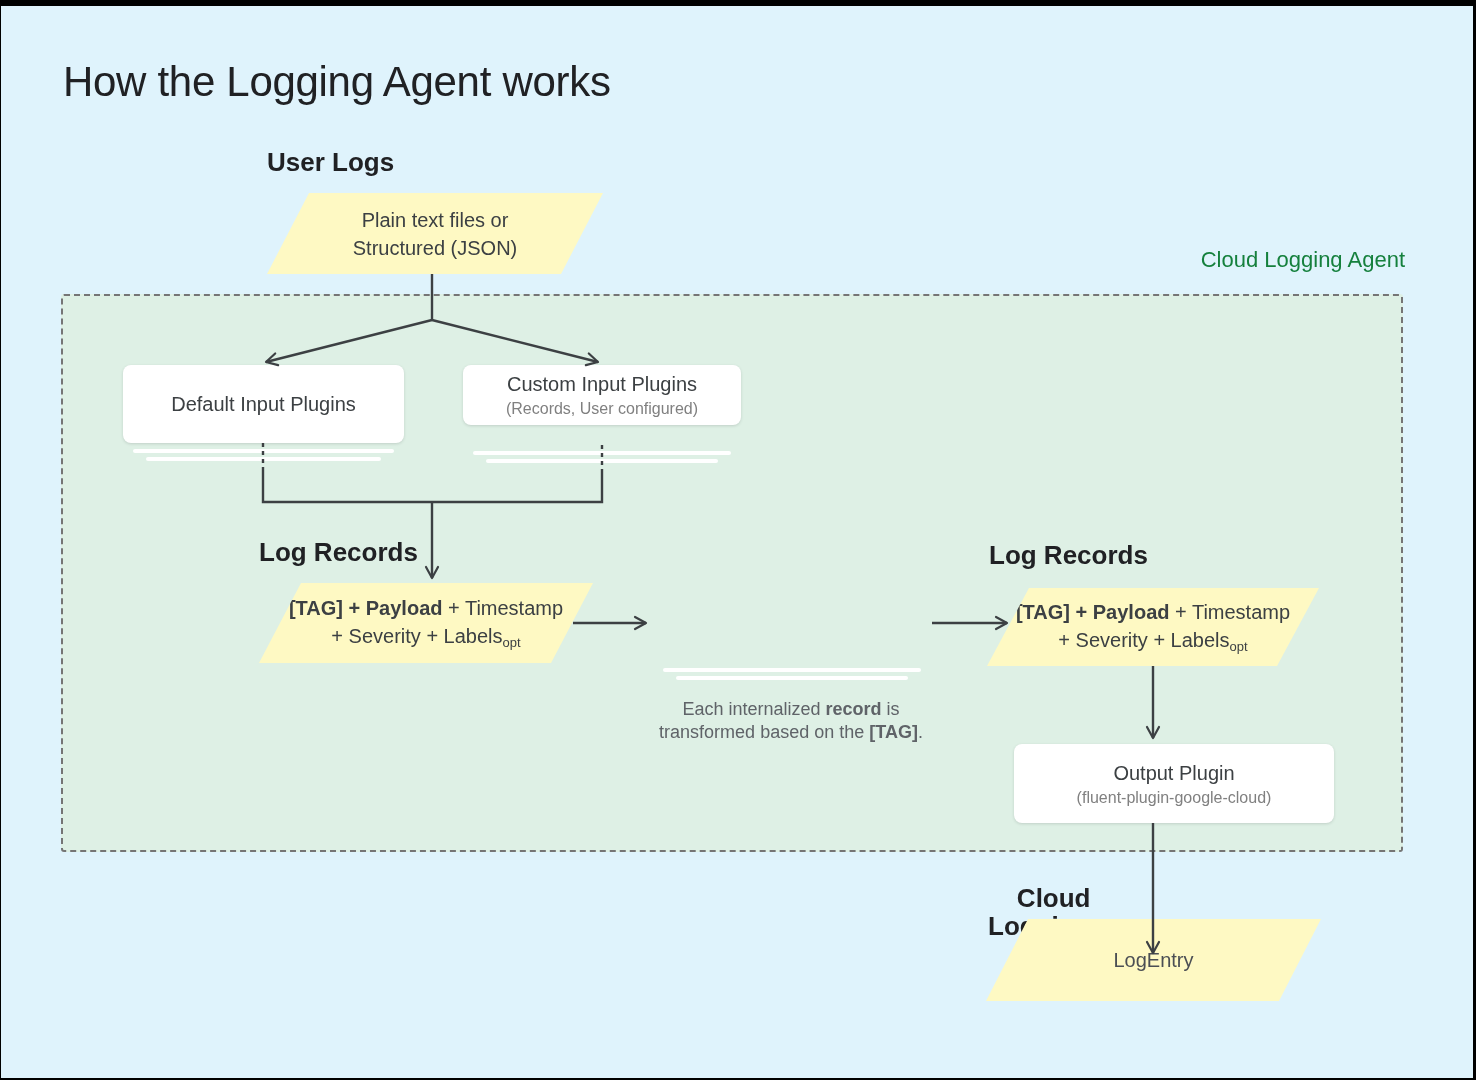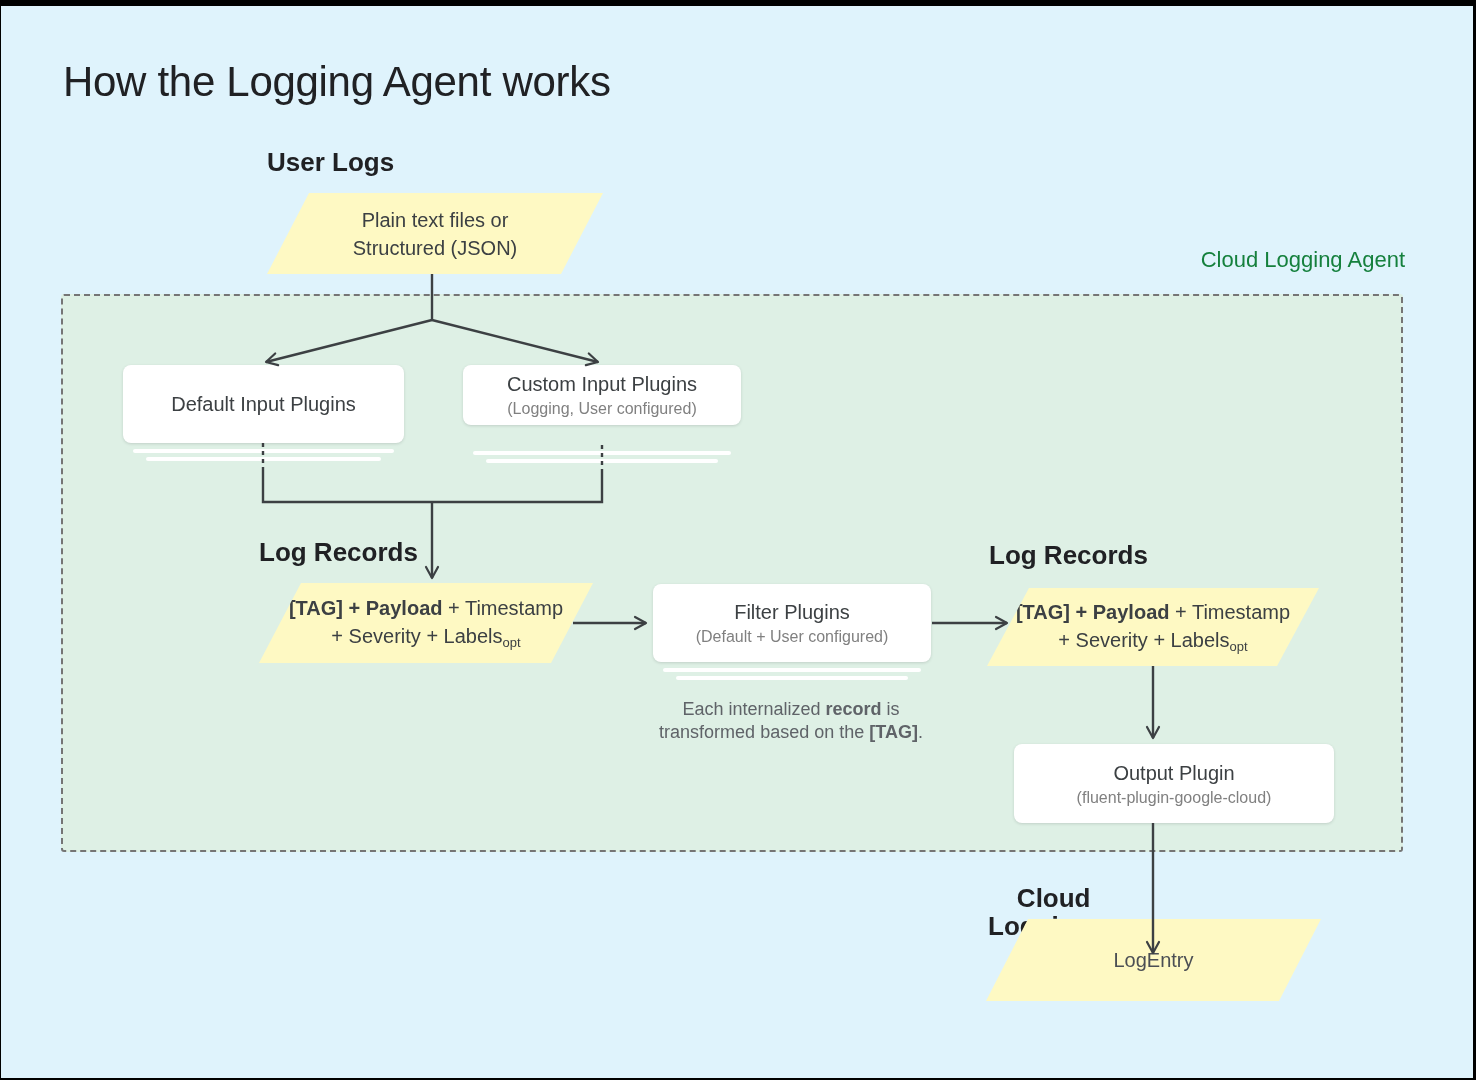--- a/index.html
+++ b/index.html
@@ -77,36 +77,32 @@
   </div>
 
   <div class="abs card" style="left:122px;top:359px;width:281px;height:78px;">
     <div class="card-title">Default Input Plugins</div>
   </div>
   <div class="stack-bar" style="left:132px;top:443px;width:261px;"></div>
   <div class="stack-bar" style="left:145px;top:451px;width:235px;"></div>
 
   <div class="abs card" style="left:462px;top:359px;width:278px;height:60px;">
     <div class="card-title">Custom Input Plugins</div>
-    <div class="card-sub">(Logging, User configured)</div>
+    <div class="card-sub">(Records, User configured)</div>
   </div>
   <div class="stack-bar" style="left:472px;top:445px;width:258px;"></div>
   <div class="stack-bar" style="left:485px;top:453px;width:232px;"></div>
 
   <div class="abs section-label" style="left:258px;top:531px;">Log Records</div>
 
   <div class="abs para" style="left:258px;top:577px;width:334px;height:80px;">
     <div class="line"><b>[TAG] + Payload</b><span> + Timestamp</span></div>
     <div class="line"><span>+ Severity + Labels</span><span class="sub">opt</span></div>
   </div>
 
-  <div class="abs card" style="left:652px;top:578px;width:278px;height:78px;">
-    <div class="card-title">Filter Plugins</div>
-    <div class="card-sub">(Default + User configured)</div>
-  </div>
   <div class="stack-bar" style="left:662px;top:662px;width:258px;"></div>
   <div class="stack-bar" style="left:675px;top:670px;width:232px;"></div>
 
   <div class="abs note">
     <div><span>Each internalized </span><b>record</b><span> is</span></div>
     <div><span>transformed based on the </span><b>[TAG]</b><span>.</span></div>
   </div>
 
   <div class="abs section-label" style="left:988px;top:534px;">Log Records</div>
 

